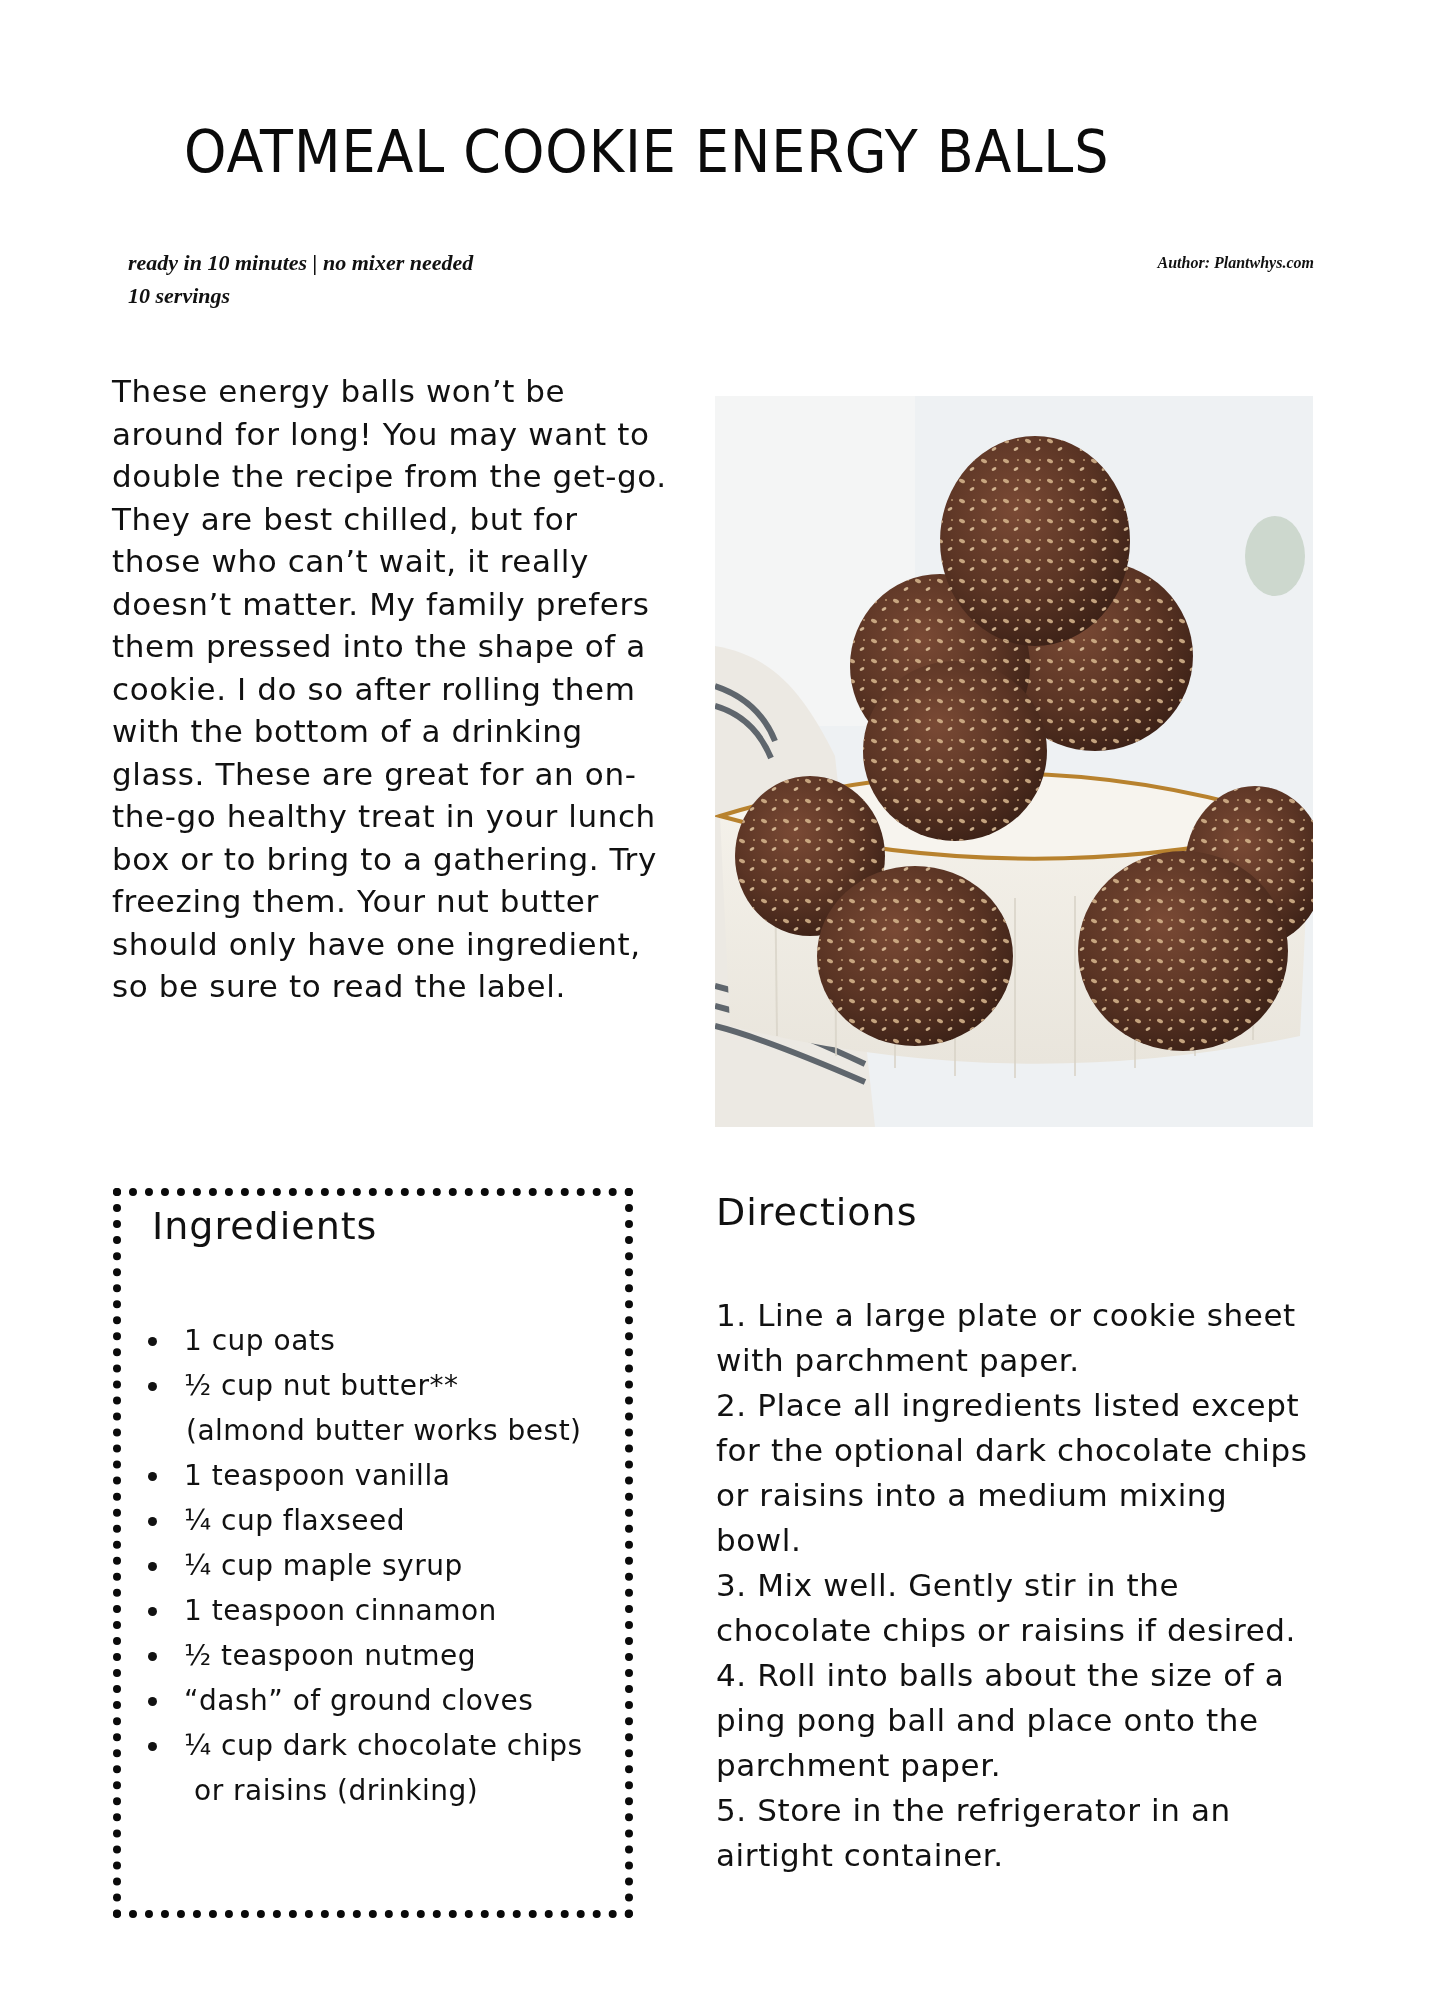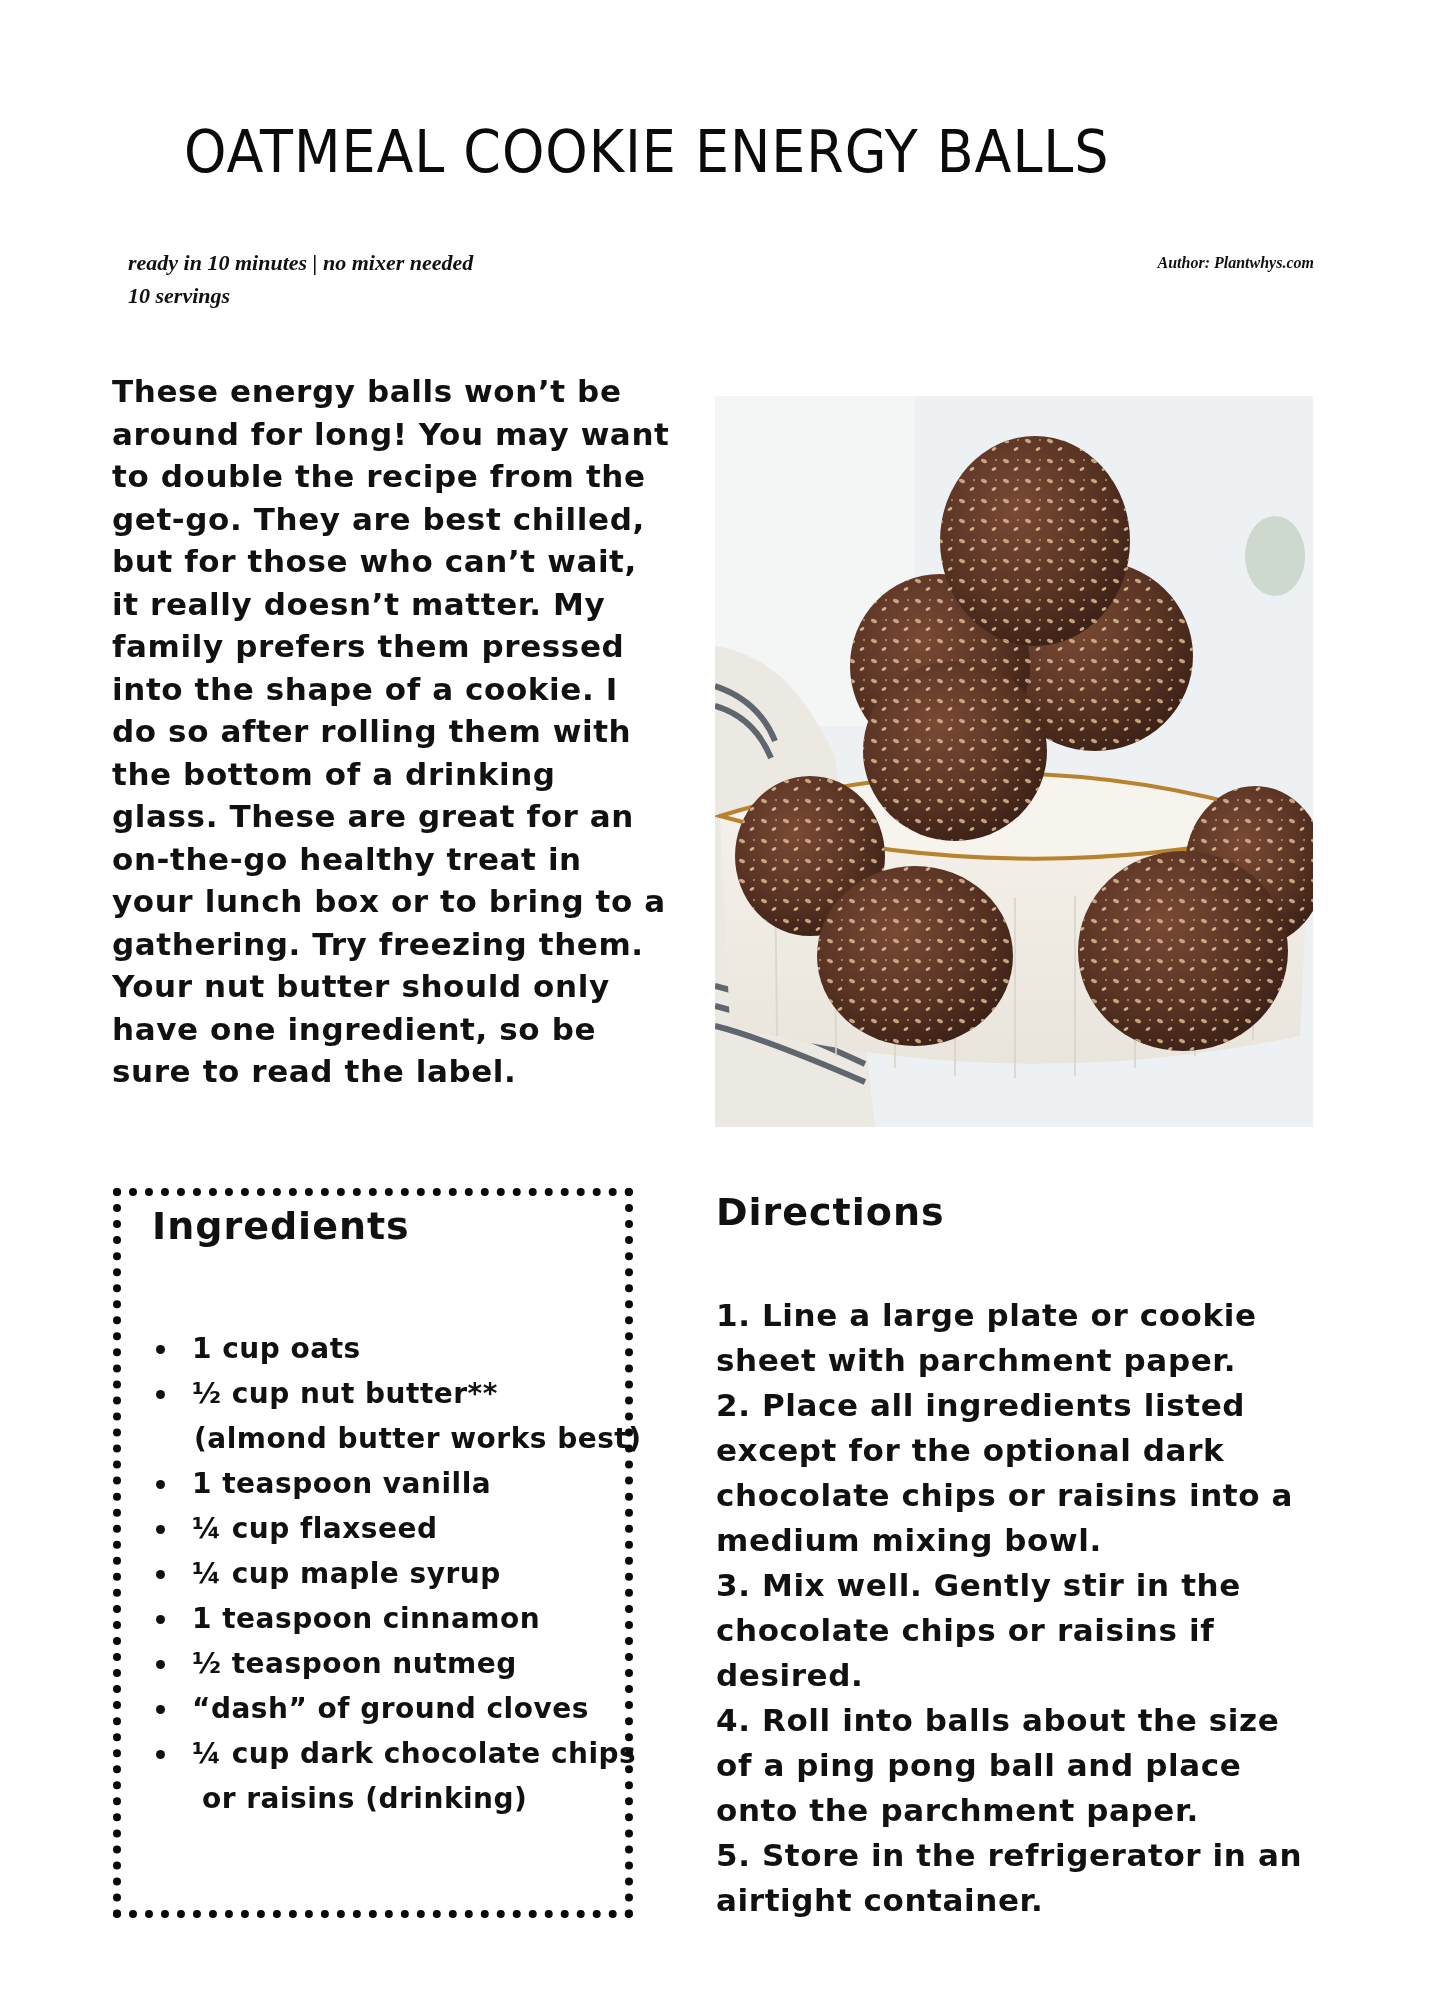--- a/index.html
+++ b/index.html
@@ -1,17 +1,17 @@
 <!DOCTYPE html>
 <html><head>
   <meta charset="utf-8">
   <style>
     html, body { margin: 0; padding: 0; background: #ffffff; }
     body { width: 1429px; height: 2000px; position: relative; overflow: hidden; color: #111111; }
-    .sans { font-family: "DejaVu Sans", "Liberation Sans", sans-serif; font-weight: 700; }
+    .sans { font-family: "DejaVu Sans", "Liberation Sans", sans-serif; font-weight: 400; }
     .serif-it { font-family: "Liberation Serif", "DejaVu Serif", serif; font-style: italic; font-weight: bold; }
 
     .title {
       position: absolute; left: 184px; top: 118px; width: 1120px;
       font-family: "DejaVu Sans", "Liberation Sans", sans-serif;
       font-size: 58px; letter-spacing: 1px; color: #0b0b0b; white-space: nowrap;
       font-weight: normal; transform: scaleX(0.93); transform-origin: left top;
     }
     .meta { position: absolute; left: 128px; top: 246px; font-size: 22px; line-height: 33px; }
     .author { position: absolute; right: 115px; top: 246px; font-size: 16px; line-height: 33px; text-align: right; }
@@ -30,21 +30,21 @@
 
     .ing-box {
       position: absolute; left: 113px; top: 1188px; width: 520px; height: 730px;
       border: 8px dotted #0a0a0a; box-sizing: border-box;
     }
     .ing-title {
       position: absolute; left: 152px; top: 1204px; font-size: 38px; letter-spacing: 1px; text-align: right;
     }
     .ing-list {
       position: absolute; left: 144px; top: 1318px; width: 500px;
-      list-style: none; margin: 8px; padding: 0;
+      list-style: none; margin: 0; padding: 0;
       font-size: 28px; line-height: 45px; letter-spacing: 0.5px;
     }
     .ing-list li { position: relative; padding-left: 40px; }
     .ing-list li .bullet {
       position: absolute; left: 4px; top: 19px; width: 9px; height: 9px; border-radius: 50%; background: #111;
     }
     .ing-list li .cont { display: block; padding-left: 2px; }
     .ing-list li .cont.indent { padding-left: 10px; }
 
     .dir-title { position: absolute; left: 716px; top: 1190px; font-size: 38px; letter-spacing: 1px; }

